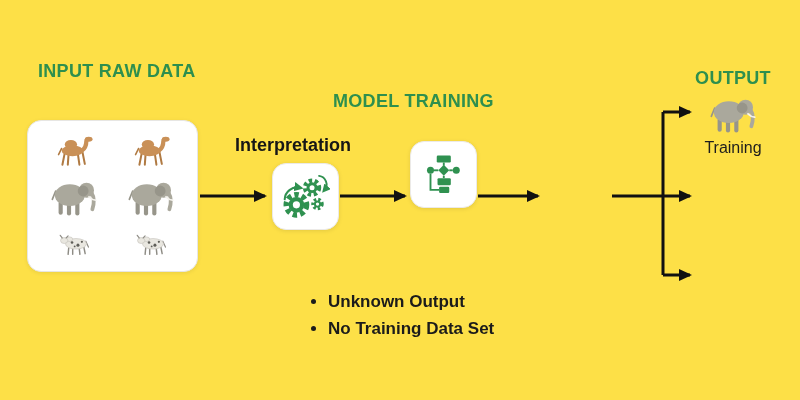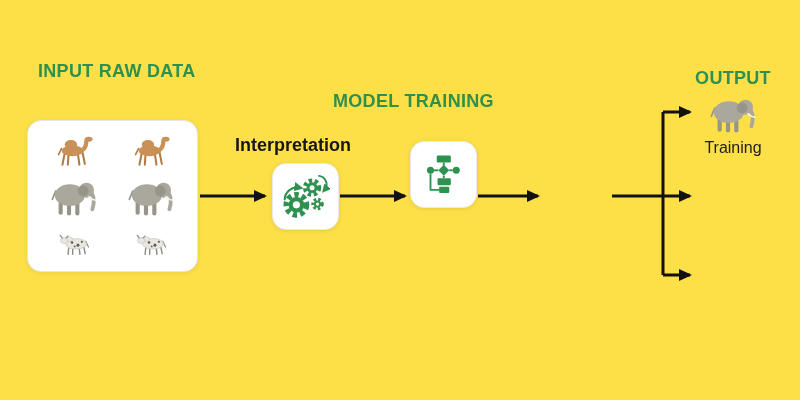--- a/index.html
+++ b/index.html
@@ -200,14 +200,18 @@
     </div>
   </div>
 
   <div class="out-item" style="top:93px">
     <svg width="56" height="40">
         <use href="#sym-elephant"></use>
       </svg>
     <div class="out-label">Training</div>
   </div>
 
+  <ul class="notes">
+    <li><span>Unknown Output</span></li>
+    <li><span>No Training Data Set</span></li>
+  </ul>
 
 </div>
 
 </body></html>

